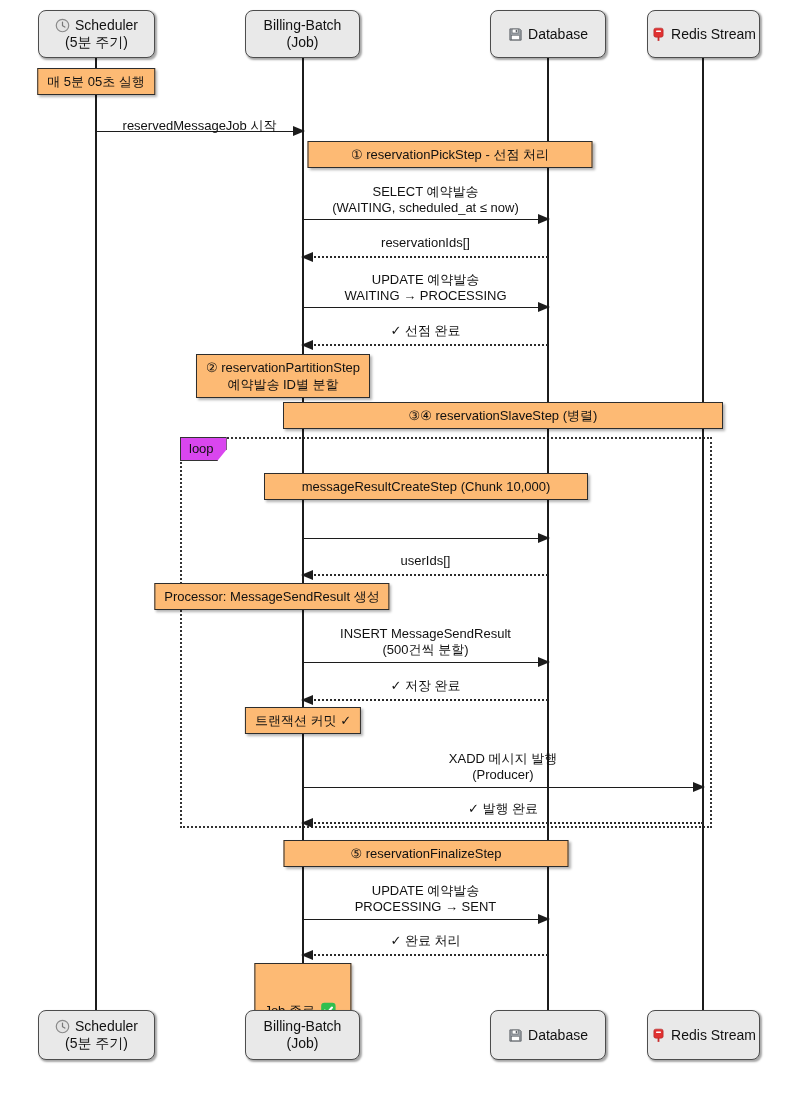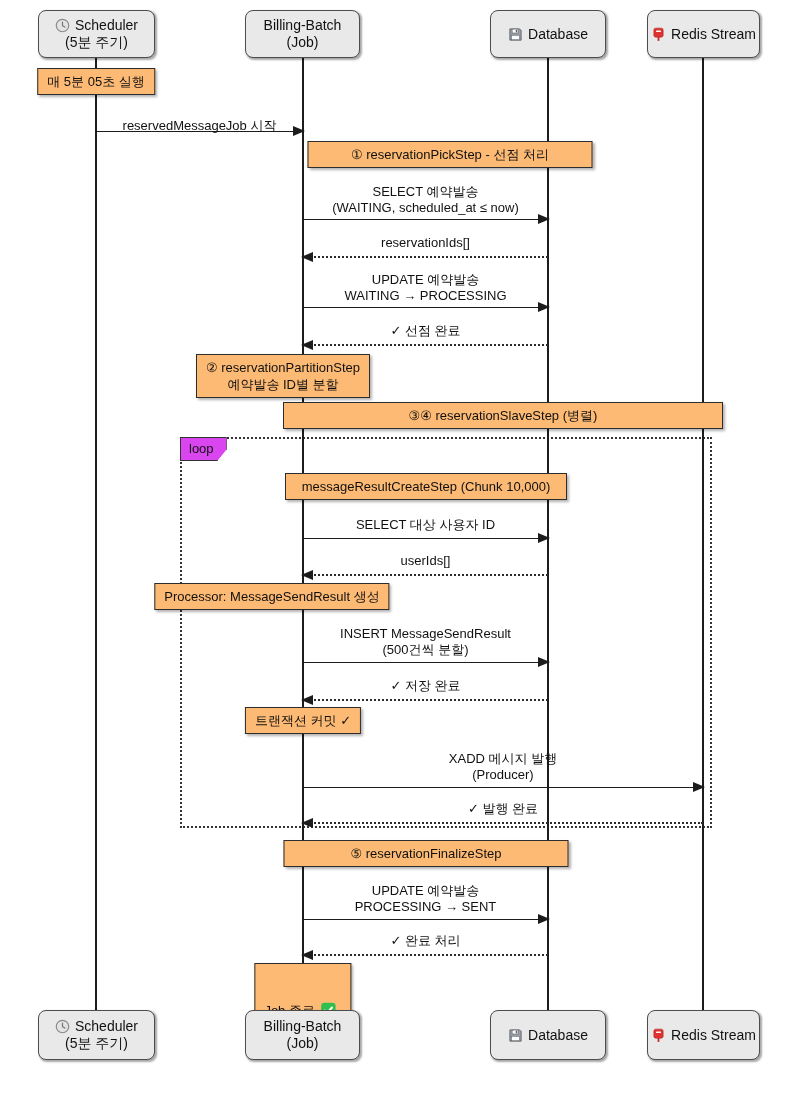--- a/index.html
+++ b/index.html
@@ -93,38 +93,37 @@
       <i class="head-l"></i>
     </div>
 
   <div class="msg-label" style="left:96px;top:110px;width:207px;margin-top:8px;">reservedMessageJob 시작</div>
   <div class="msg-label" style="left:303px;top:184px;width:245px;">SELECT 예약발송
 (WAITING, scheduled_at ≤ now)</div>
   <div class="msg-label" style="left:303px;top:235px;width:245px;">reservationIds[]</div>
   <div class="msg-label" style="left:303px;top:272px;width:245px;">UPDATE 예약발송
 WAITING → PROCESSING</div>
   <div class="msg-label" style="left:303px;top:323px;width:245px;">✓ 선점 완료</div>
-  <div class="msg-label" style="left:303px;top:517px;width:245px;">SELECT 대상 사용자 ID</div>
   <div class="msg-label" style="left:303px;top:553px;width:245px;">userIds[]</div>
   <div class="msg-label" style="left:303px;top:626px;width:245px;">INSERT MessageSendResult
 (500건씩 분할)</div>
   <div class="msg-label" style="left:303px;top:751px;width:400px;">XADD 메시지 발행
 (Producer)</div>
   <div class="msg-label" style="left:303px;top:678px;width:245px;">✓ 저장 완료</div>
   <div class="msg-label" style="left:303px;top:801px;width:400px;">✓ 발행 완료</div>
   <div class="msg-label" style="left:303px;top:883px;width:245px;">UPDATE 예약발송
 PROCESSING → SENT</div>
   <div class="msg-label" style="left:303px;top:933px;width:245px;">✓ 완료 처리</div>
 
   <div class="note" style="left:96px;top:68px;">매 5분 05초 실행</div>
   <div class="note" style="left:426px;top:141px;width:285px;margin-left:24px;">① reservationPickStep - 선점 처리</div>
   <div class="note" style="left:283px;top:354px;">② reservationPartitionStep
 예약발송 ID별 분할</div>
   <div class="note" style="left:503px;top:402px;width:440px;">③④ reservationSlaveStep (병렬)</div>
-  <div class="note" style="left:426px;top:473px;width:282px;">messageResultCreateStep (Chunk 10,000)</div>
+  <div class="note" style="left:426px;top:473px;width:324px;">messageResultCreateStep (Chunk 10,000)</div>
   <div class="note" style="left:272px;top:583px;">Processor: MessageSendResult 생성</div>
   <div class="note" style="left:303px;top:707px;">트랜잭션 커밋 ✓</div>
   <div class="note" style="left:426px;top:840px;width:285px;">⑤ reservationFinalizeStep</div>
   <div class="note" style="left:303px;top:963px;">
     <span>Job 종료</span>
     <span>
       <svg width="16" height="16" viewBox="0 0 20 20">
           <rect x="1" y="1" width="18" height="18" rx="4" fill="#2fbf4f"></rect>
           <path d="M5.5 10.7l3 3 6-6.8" stroke="#fff" stroke-width="2.6" fill="none" stroke-linecap="round" stroke-linejoin="round"></path>
         </svg>

